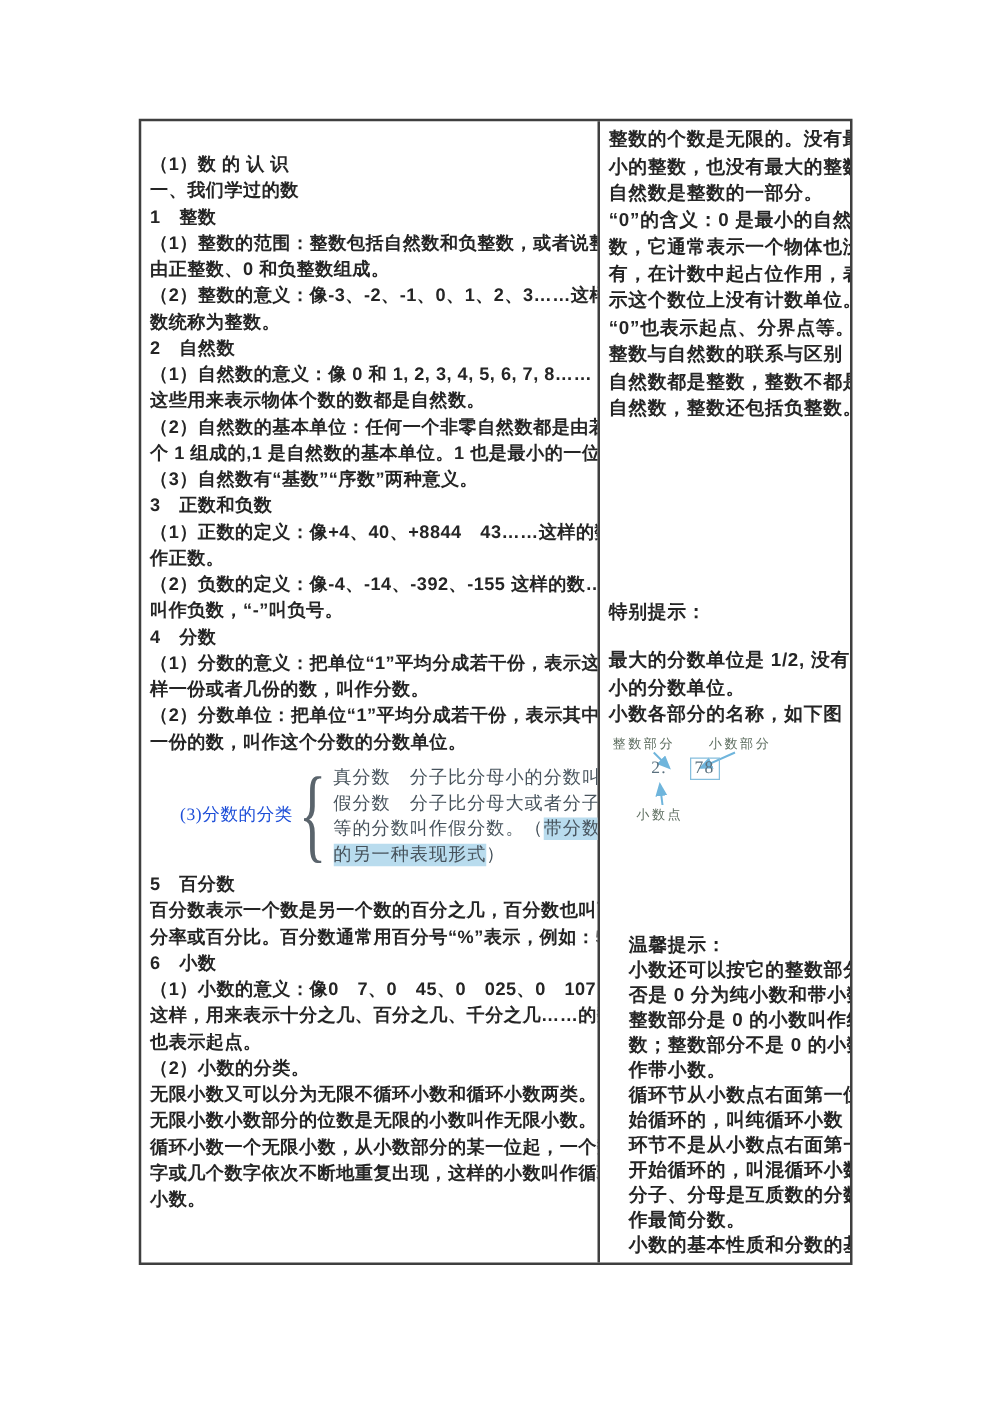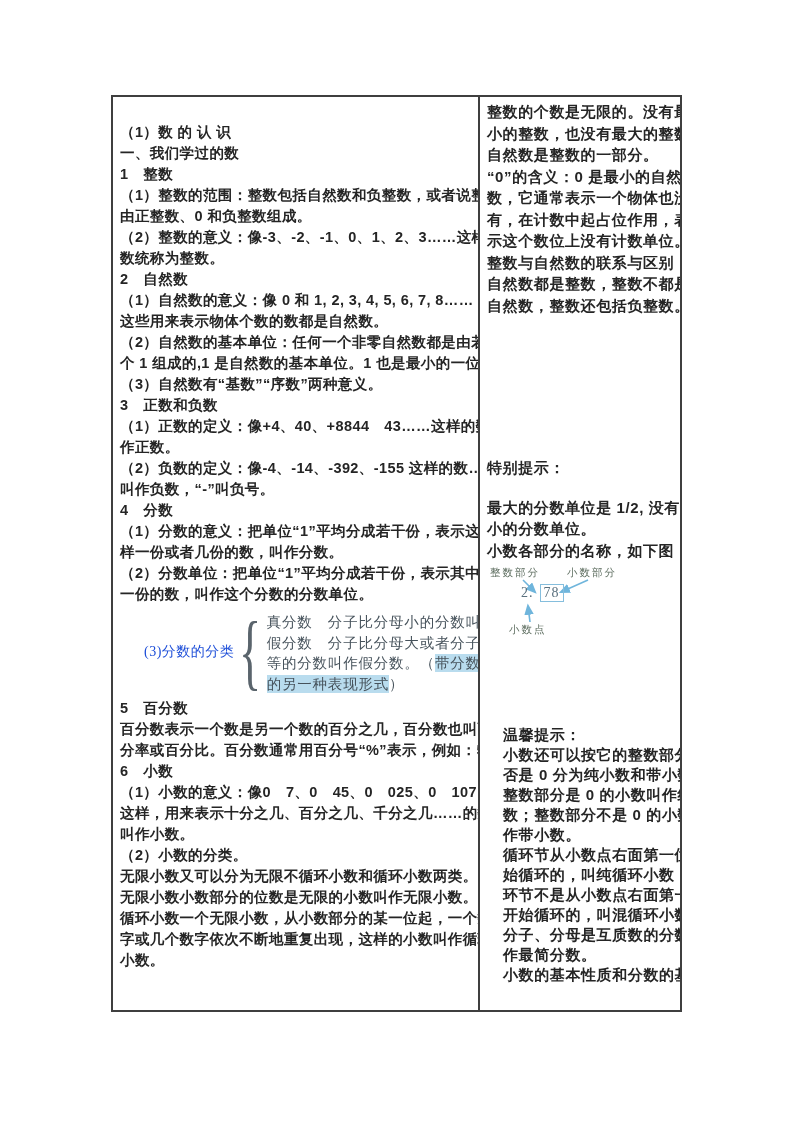--- a/index.html
+++ b/index.html
@@ -113,21 +113,21 @@
     left: 34px; top: 19px;
     font-size: 14px;
     color: #5a707e;
     letter-spacing: 1px;
     white-space: nowrap;
   }
   .dg-box {
     display: inline-block;
     border: 1px solid #85bedd;
     padding: 0 3px;
-    margin-left: 6px;
+    margin-left: 18px;
   }
   .dg-svg { position: absolute; left: 0; top: 0; }
 </style>
 </head>
 <body>
 
 <div class="page">
   <div class="doc-table">
 
     <div class="col col-left">
@@ -176,39 +176,40 @@
         </div>
       </div>
 
       <div>
           <div class="lline">5　百分数</div>
           <div class="lline">百分数表示一个数是另一个数的百分之几，百分数也叫百</div>
           <div class="lline">分率或百分比。百分数通常用百分号“%”表示，例如：54%。</div>
           <div class="lline">6　小数</div>
           <div class="lline">（1）小数的意义：像0　7、0　45、0　025、0　107……</div>
           <div class="lline">这样，用来表示十分之几、百分之几、千分之几……的数，</div>
-          <div class="lline">叫作小数。</div>
+          <div class="lline">也表示起点。</div>
           <div class="lline">（2）小数的分类。</div>
           <div class="lline">无限小数又可以分为无限不循环小数和循环小数两类。</div>
           <div class="lline">无限小数小数部分的位数是无限的小数叫作无限小数。</div>
           <div class="lline">循环小数一个无限小数，从小数部分的某一位起，一个数</div>
           <div class="lline">字或几个数字依次不断地重复出现，这样的小数叫作循环</div>
           <div class="lline">小数。</div>
         </div>
     </div>
 
     <div class="col col-right">
       <div>
           <div class="rline">整数的个数是无限的。没有最</div>
           <div class="rline">小的整数，也没有最大的整数。</div>
           <div class="rline">自然数是整数的一部分。</div>
           <div class="rline">“0”的含义：0 是最小的自然</div>
           <div class="rline">数，它通常表示一个物体也没</div>
           <div class="rline">有，在计数中起占位作用，表</div>
           <div class="rline">示这个数位上没有计数单位。</div>
+          <div class="rline">“0”也表示起点、分界点等。</div>
           <div class="rline">整数与自然数的联系与区别：</div>
           <div class="rline">自然数都是整数，整数不都是</div>
           <div class="rline">自然数，整数还包括负整数。</div>
         </div>
 
       <div class="spacer-a"></div>
 
       <div class="rline">特别提示：</div>
 
       <div class="spacer-b"></div>

